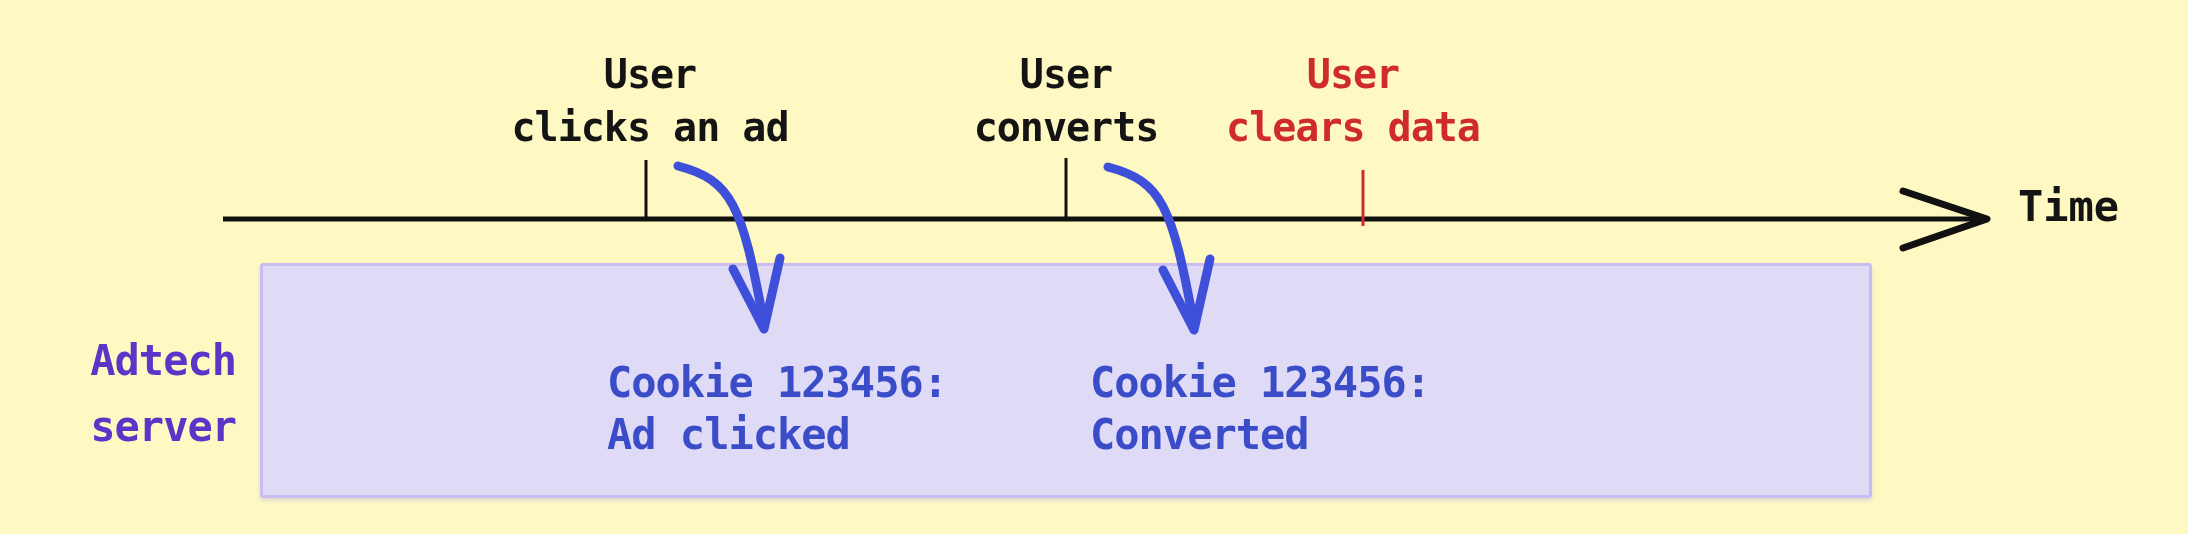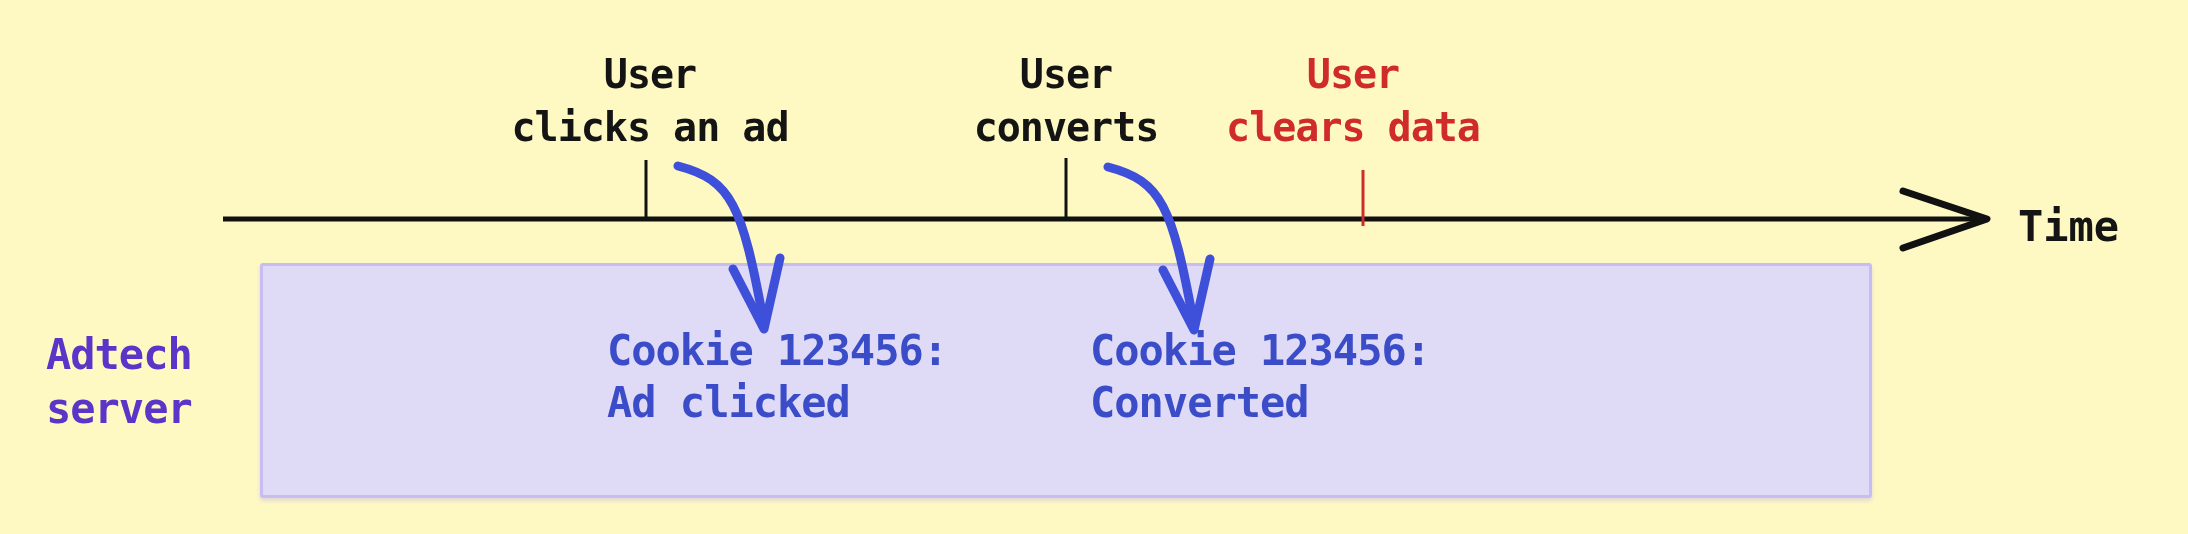--- a/index.html
+++ b/index.html
@@ -27,53 +27,53 @@
     font-size: 40px;
     line-height: 53px;
     color: #141414;
     letter-spacing: -1px;
   }
   .event-label.danger { color: #cf2b2b; }
 
   
   .axis-label {
     left: 2018px;
-    top: 200px;
+    top: 180px;
     font-size: 42px;
     line-height: 53px;
     color: #141414;
   }
 
   
   .server-label {
     left: 46px;
     top: 328px;
     width: 190px;
-    text-align: left;
+    text-align: right;
     font-size: 42px;
-    line-height: 54px;
+    line-height: 66px;
     color: #5b35c8;
     letter-spacing: -1px;
   }
 
   
   .server-box {
     left: 260px;
     top: 263px;
     width: 1606px;
     height: 229px;
     background: #dfdaf6;
     border: 3px solid #c9bcf0;
     border-radius: 3px;
     box-shadow: 0 3px 4px rgba(190, 180, 230, 0.45);
   }
 
   
   .record {
-    top: 325px;
+    top: 357px;
     font-size: 42px;
     line-height: 52px;
     color: #3b4cc9;
     letter-spacing: -1px;
   }
   .record-1 { left: 607px; }
   .record-2 { left: 1090px; }
 
   svg.overlay {
     position: absolute;

